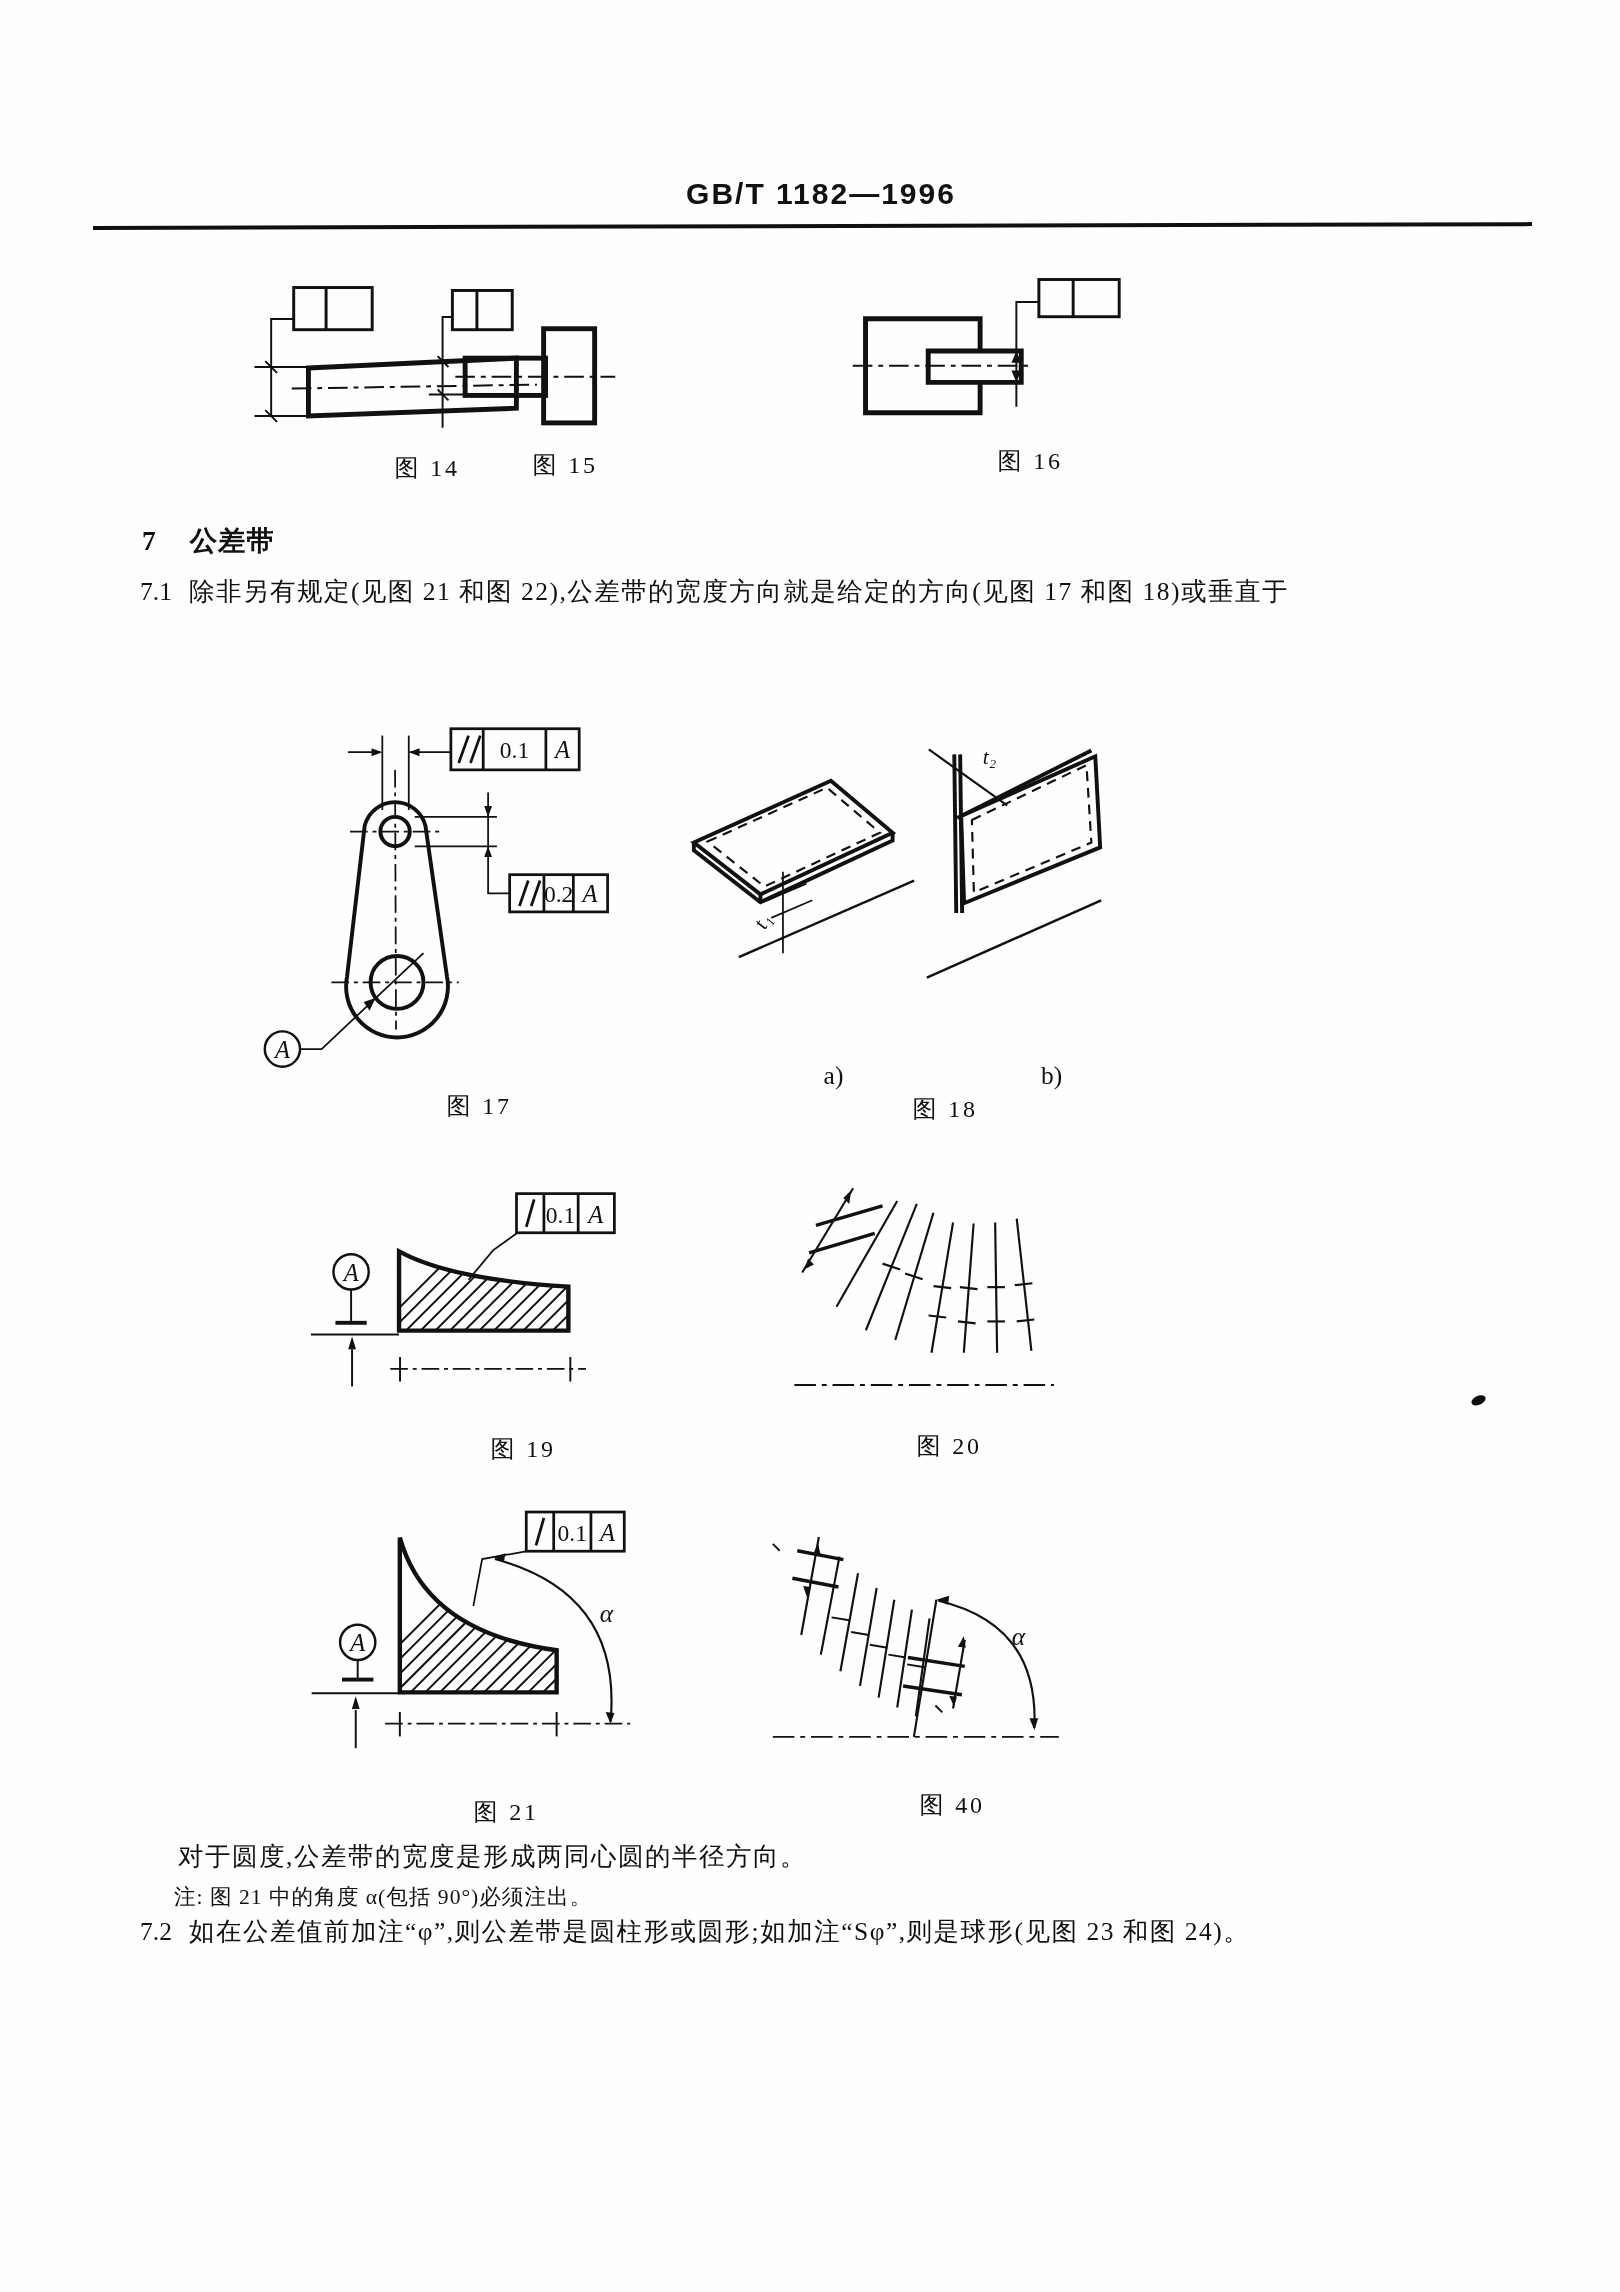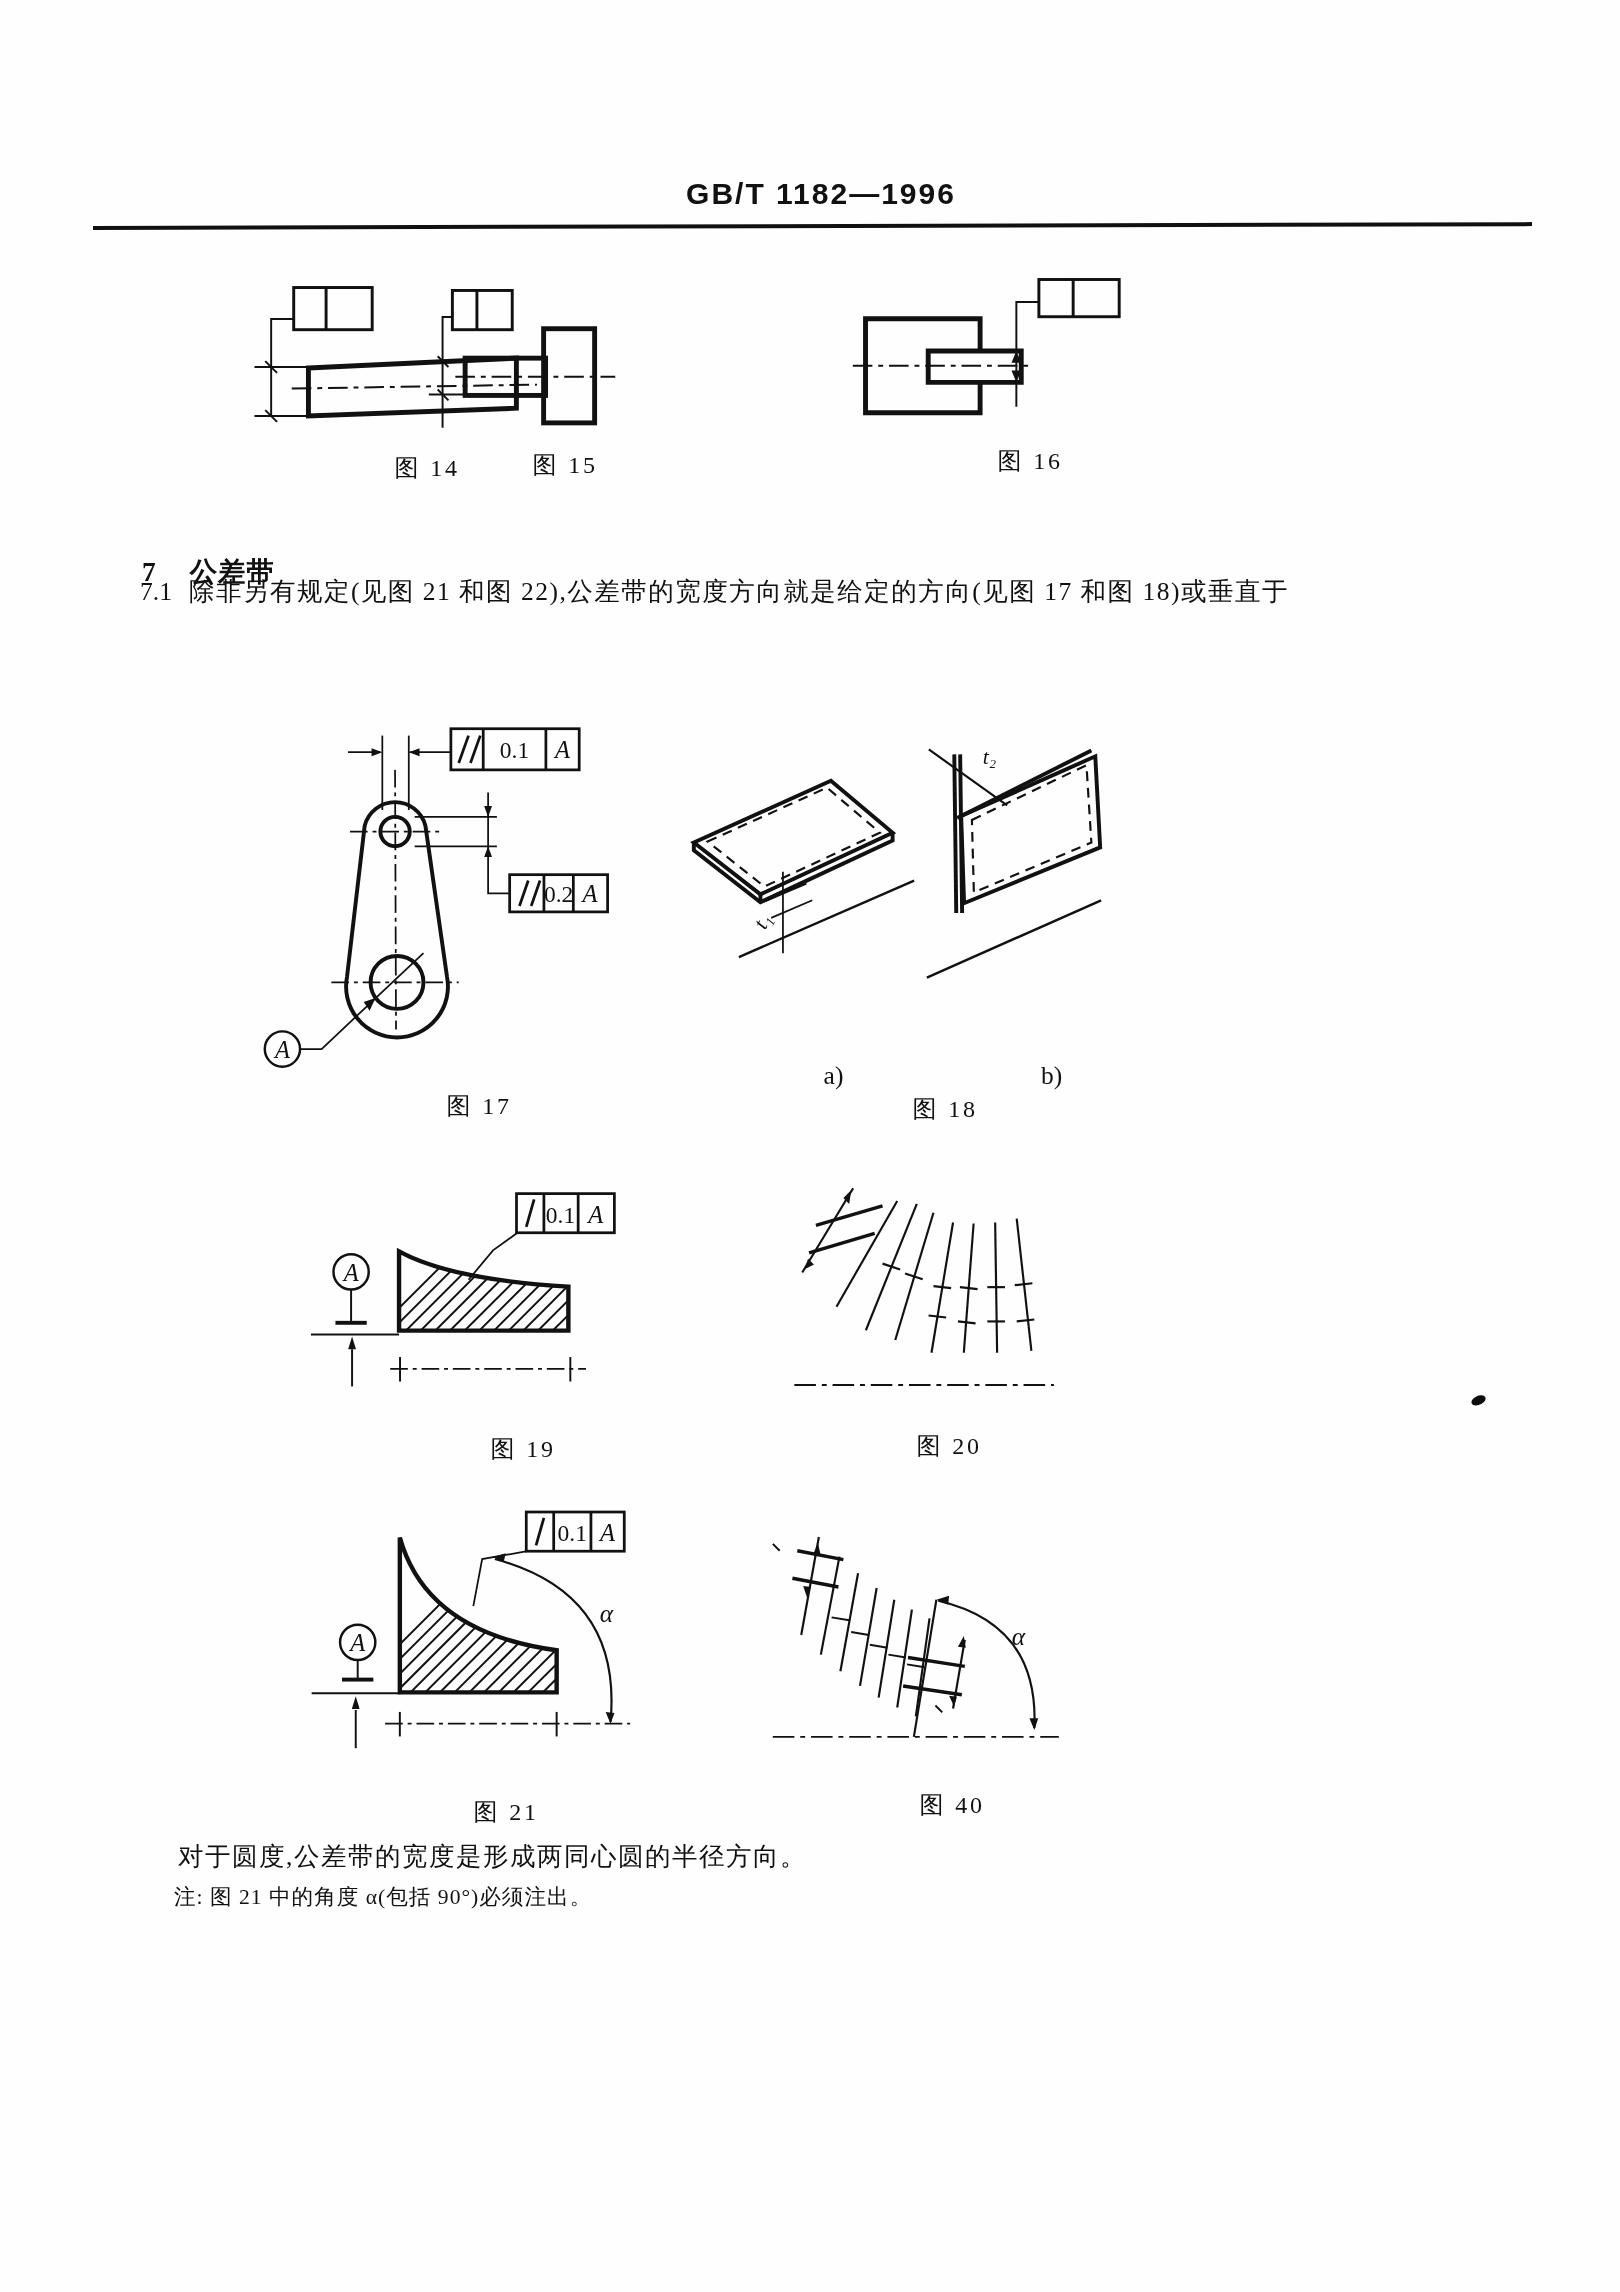--- a/index.html
+++ b/index.html
@@ -6,21 +6,21 @@
   .page{position:relative;width:1620px;height:2293px;background:#fefefe;margin:0 auto;
         font-family:"Liberation Serif","DejaVu Serif",serif;color:#111;overflow:hidden;}
   .std-code{position:absolute;left:0;right:0;top:177px;text-align:center;
             font-family:"Liberation Sans","DejaVu Sans",sans-serif;
             font-weight:bold;font-size:30px;letter-spacing:2px;padding-left:22px;}
   .head-rule{position:absolute;left:93px;top:224px;width:1439px;height:3.9px;background:#101010;
              transform:rotate(-0.15deg);}
   .fig{position:absolute;}
   .caption{position:absolute;width:137px;text-align:right;font-size:24px;letter-spacing:2.9px;}
   .sublabel{position:absolute;width:69px;text-align:center;font-size:25.5px;}
-  .heading{position:absolute;left:142px;top:523px;font-size:27.4px;font-weight:bold;letter-spacing:1px;margin-top:31px;}
+  .heading{position:absolute;left:142px;top:523px;font-size:27.4px;font-weight:bold;letter-spacing:1px;}
   .heading .num{margin-right:33px;}
   .bodyline{position:absolute;font-size:25.5px;letter-spacing:1.5px;white-space:nowrap;}
   .bodyline .num{margin-right:17px;letter-spacing:0;}
   .noteline{position:absolute;font-size:21.6px;letter-spacing:1px;white-space:nowrap;}
   .speck{position:absolute;left:1471px;top:1396px;width:14.7px;height:8.8px;background:#0d0d0d;
          border-radius:50% 60% 50% 60%;transform:rotate(-28deg);}
   svg text{font-family:"Liberation Serif","DejaVu Serif",serif;}
   svg .val{font-size:24px;}
   svg .datum{font-size:25px;font-style:italic;}
   svg .greek{font-size:26px;font-style:italic;}
@@ -391,16 +391,19 @@
     </g>
   </svg>
   <div class="caption" style="left:848px;top:1789px">图 40</div>
 
   <div class="bodyline" style="left:178px;top:1839px">
     <span>对于圆度,公差带的宽度是形成两同心圆的半径方向。</span>
   </div>
   <div class="noteline" style="left:174px;top:1882px">
     <span>注: 图 21 中的角度 α(包括 90°)必须注出。</span>
   </div>
+  <div class="bodyline" style="left:140px;top:1914px">
+    <span class="num">7.2</span><span>如在公差值前加注“φ”,则公差带是圆柱形或圆形;如加注“Sφ”,则是球形(见图 23 和图 24)。</span>
+  </div>
 
   <div class="speck"></div>
 </div>
 
 
 </body></html>

